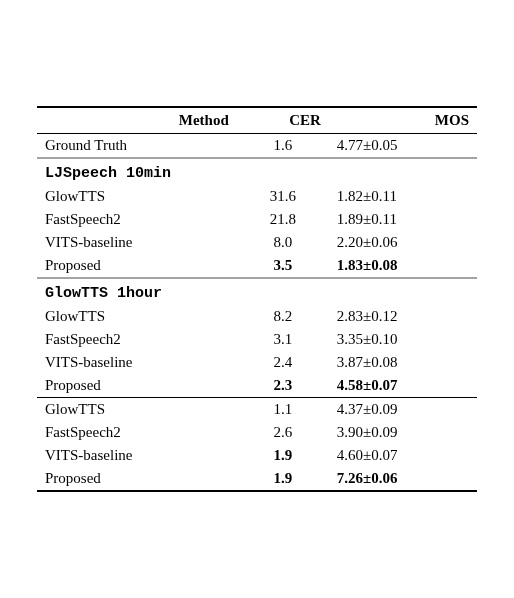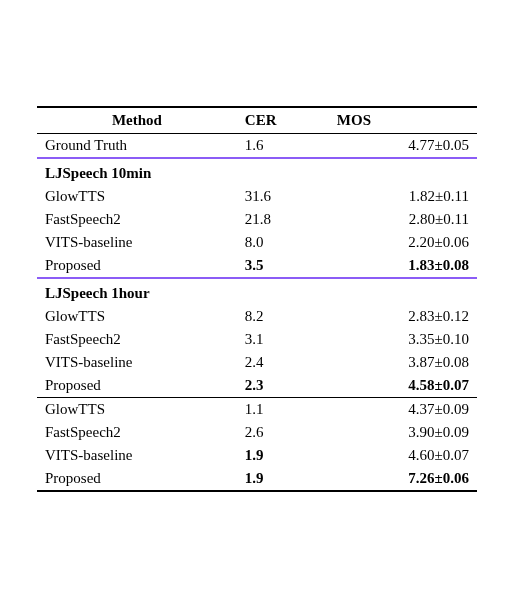--- a/index.html
+++ b/index.html
@@ -26,44 +26,45 @@
     }
 
     table {
       width: 100%;
       border-collapse: collapse;
     }
 
     thead tr th {
       font-weight: bold;
       padding: 4px 8px;
-      text-align: center;
+      text-align: right;
     }
 
     thead tr th.cer-col,
     thead tr th.mos-col {
-      text-align: left;
+      text-align: right;
       margin-top: 8px;
     }
 
     tbody tr td {
       padding: 3px 8px;
       text-align: left;
     }
 
     tbody tr td.cer-val {
+      text-align: center;
+    }
+
+    tbody tr td.mos-val {
       text-align: left;
     }
 
-    tbody tr td.mos-val {
-      text-align: right;
-    }
-
     .border-top-thick {
-      border-top: 2px solid #8b5cf6;
+      border-top: 2px solid #a3a3a3;
+      font-family: Liberation Mono, monospace;
     }
 
     .section-header td {
       font-weight: bold;
       padding-top: 6px;
     }
 
     .header-row {
       border-top: 2px solid #000;
       border-bottom: 1px solid #000;
@@ -95,34 +96,34 @@
       <td colspan="3">LJSpeech 10min</td>
     </tr>
         <tr>
         <td>GlowTTS</td>
         <td class="cer-val">31.6</td>
         <td class="mos-val">1.82±0.11</td>
       </tr>
         <tr>
         <td>FastSpeech2</td>
         <td class="cer-val">21.8</td>
-        <td class="mos-val">2.80±0.11</td>
+        <td class="mos-val">1.89±0.11</td>
       </tr>
         <tr>
         <td>VITS-baseline</td>
         <td class="cer-val">8.0</td>
         <td class="mos-val">2.20±0.06</td>
       </tr>
         <tr class="last-row-section">
         <td>Proposed</td>
         <td class="cer-val"><strong>3.5</strong></td>
         <td class="mos-val"><strong>1.83±0.08</strong></td>
       </tr>
         <tr class="section-header border-top-thick">
-      <td colspan="3">LJSpeech 1hour</td>
+      <td colspan="3">GlowTTS 1hour</td>
     </tr>
         <tr>
         <td>GlowTTS</td>
         <td class="cer-val">8.2</td>
         <td class="mos-val">2.83±0.12</td>
       </tr>
         <tr>
         <td>FastSpeech2</td>
         <td class="cer-val">3.1</td>
         <td class="mos-val">3.35±0.10</td>

